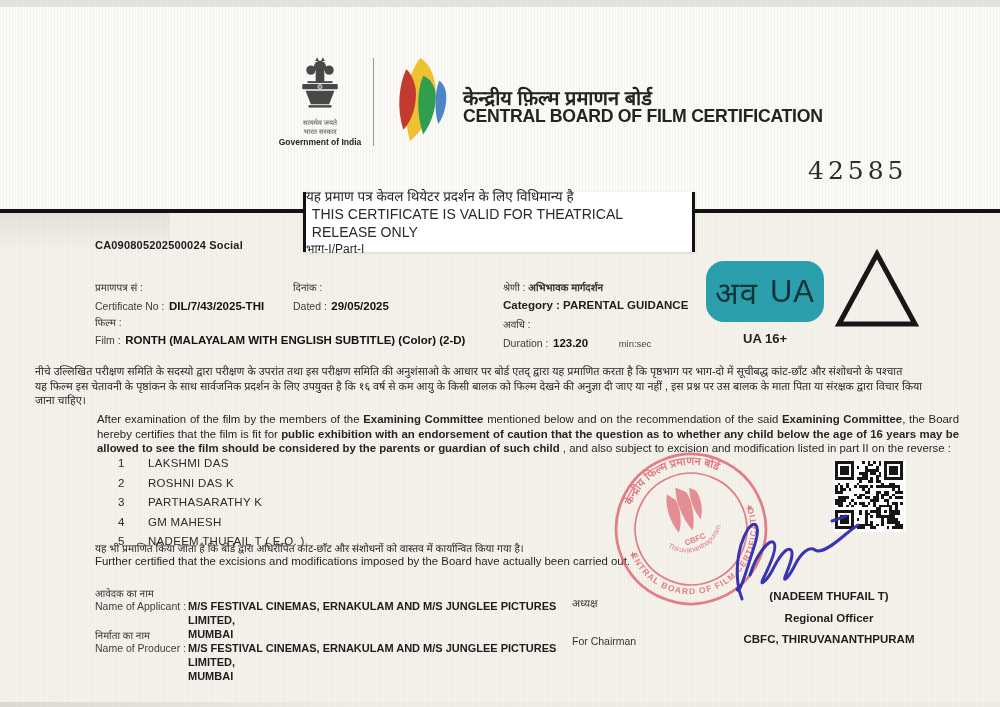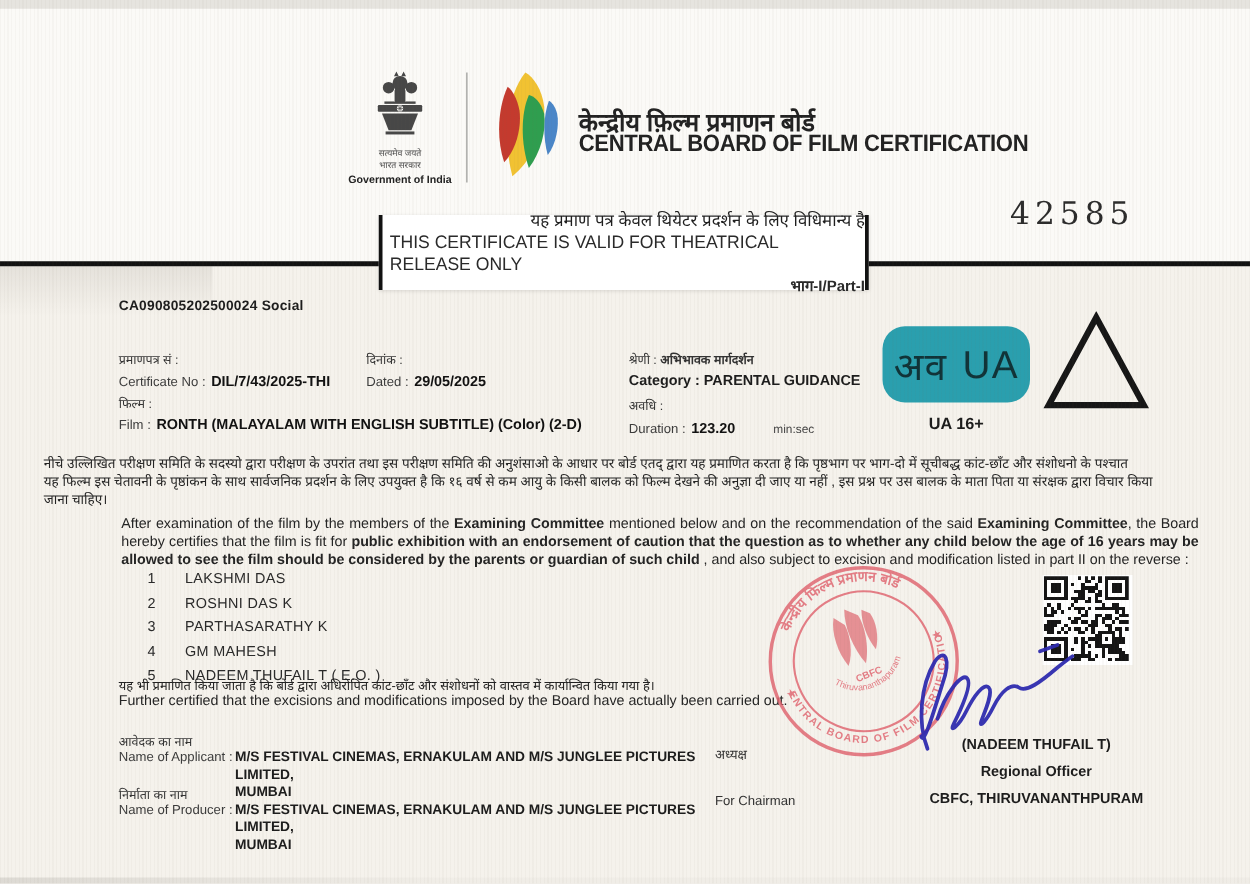--- a/index.html
+++ b/index.html
@@ -20,27 +20,27 @@
   .emblem-cap-en{font-size:8.5px;font-weight:bold;color:#222;margin-top:1px;}
   .hdr-divider{left:373px;top:58px;width:1px;height:88px;background:#9a9a98;}
   .logo-svg{left:392px;top:54px;width:66px;height:92px;}
   .org-hi{left:463px;top:84px;font-size:20px;color:#222;font-weight:600;}
   .org-en{left:463px;top:105px;font-size:19px;color:#222;font-weight:600;
           transform:scaleX(.93);transform-origin:left;letter-spacing:-.3px;white-space:nowrap;}
   .serial{left:808px;top:156px;font-family:"DejaVu Serif",serif;font-size:25px;letter-spacing:4px;color:#2c2c2c;}
 
   
   .rule{left:0;top:209px;width:1000px;height:3.5px;background:#121212;}
-  .banner-box{left:303px;top:172px;width:386px;height:60px;background:#fff;
+  .banner-box{left:303px;top:192px;width:386px;height:60px;background:#fff;
           border-left:3px solid #121212;border-right:3px solid #121212;z-index:5;
-          display:flex;flex-direction:column;align-items:flex-end;justify-content:center;
+          display:flex;flex-direction:column;align-items:flex-start;justify-content:center;
           box-shadow:0 1px 3px rgba(0,0,0,.12);}
   .banner-hi{font-size:13.5px;color:#1f1f1f;line-height:17px;}
   .banner-en{font-size:14.5px;color:#2a2a2a;line-height:18px;transform:scaleX(.97);}
-  .banner-part{font-size:12px;color:#2a2a2a;line-height:16px;font-weight:bold;}
+  .banner-part{font-size:12px;color:#2a2a2a;line-height:16px;}
 
   
   .ca-line{left:95px;top:239px;font-size:11px;font-weight:bold;letter-spacing:.2px;}
   .lab-hi{font-size:10px;color:#333;}
   .lab-en{font-size:10.5px;color:#3c3c3c;}
   .val{font-weight:bold;font-size:11.5px;color:#111;}
   .row{white-space:nowrap;}
   .cert-hi{left:95px;top:280px;} .cert-row{left:95px;top:296px;}
   .dated-hi{left:293px;top:280px;} .dated-row{left:293px;top:296px;}
   .cat-hi{left:503px;top:280px;} .cat-row{left:503px;top:299px;font-weight:bold;font-size:11.5px;}

